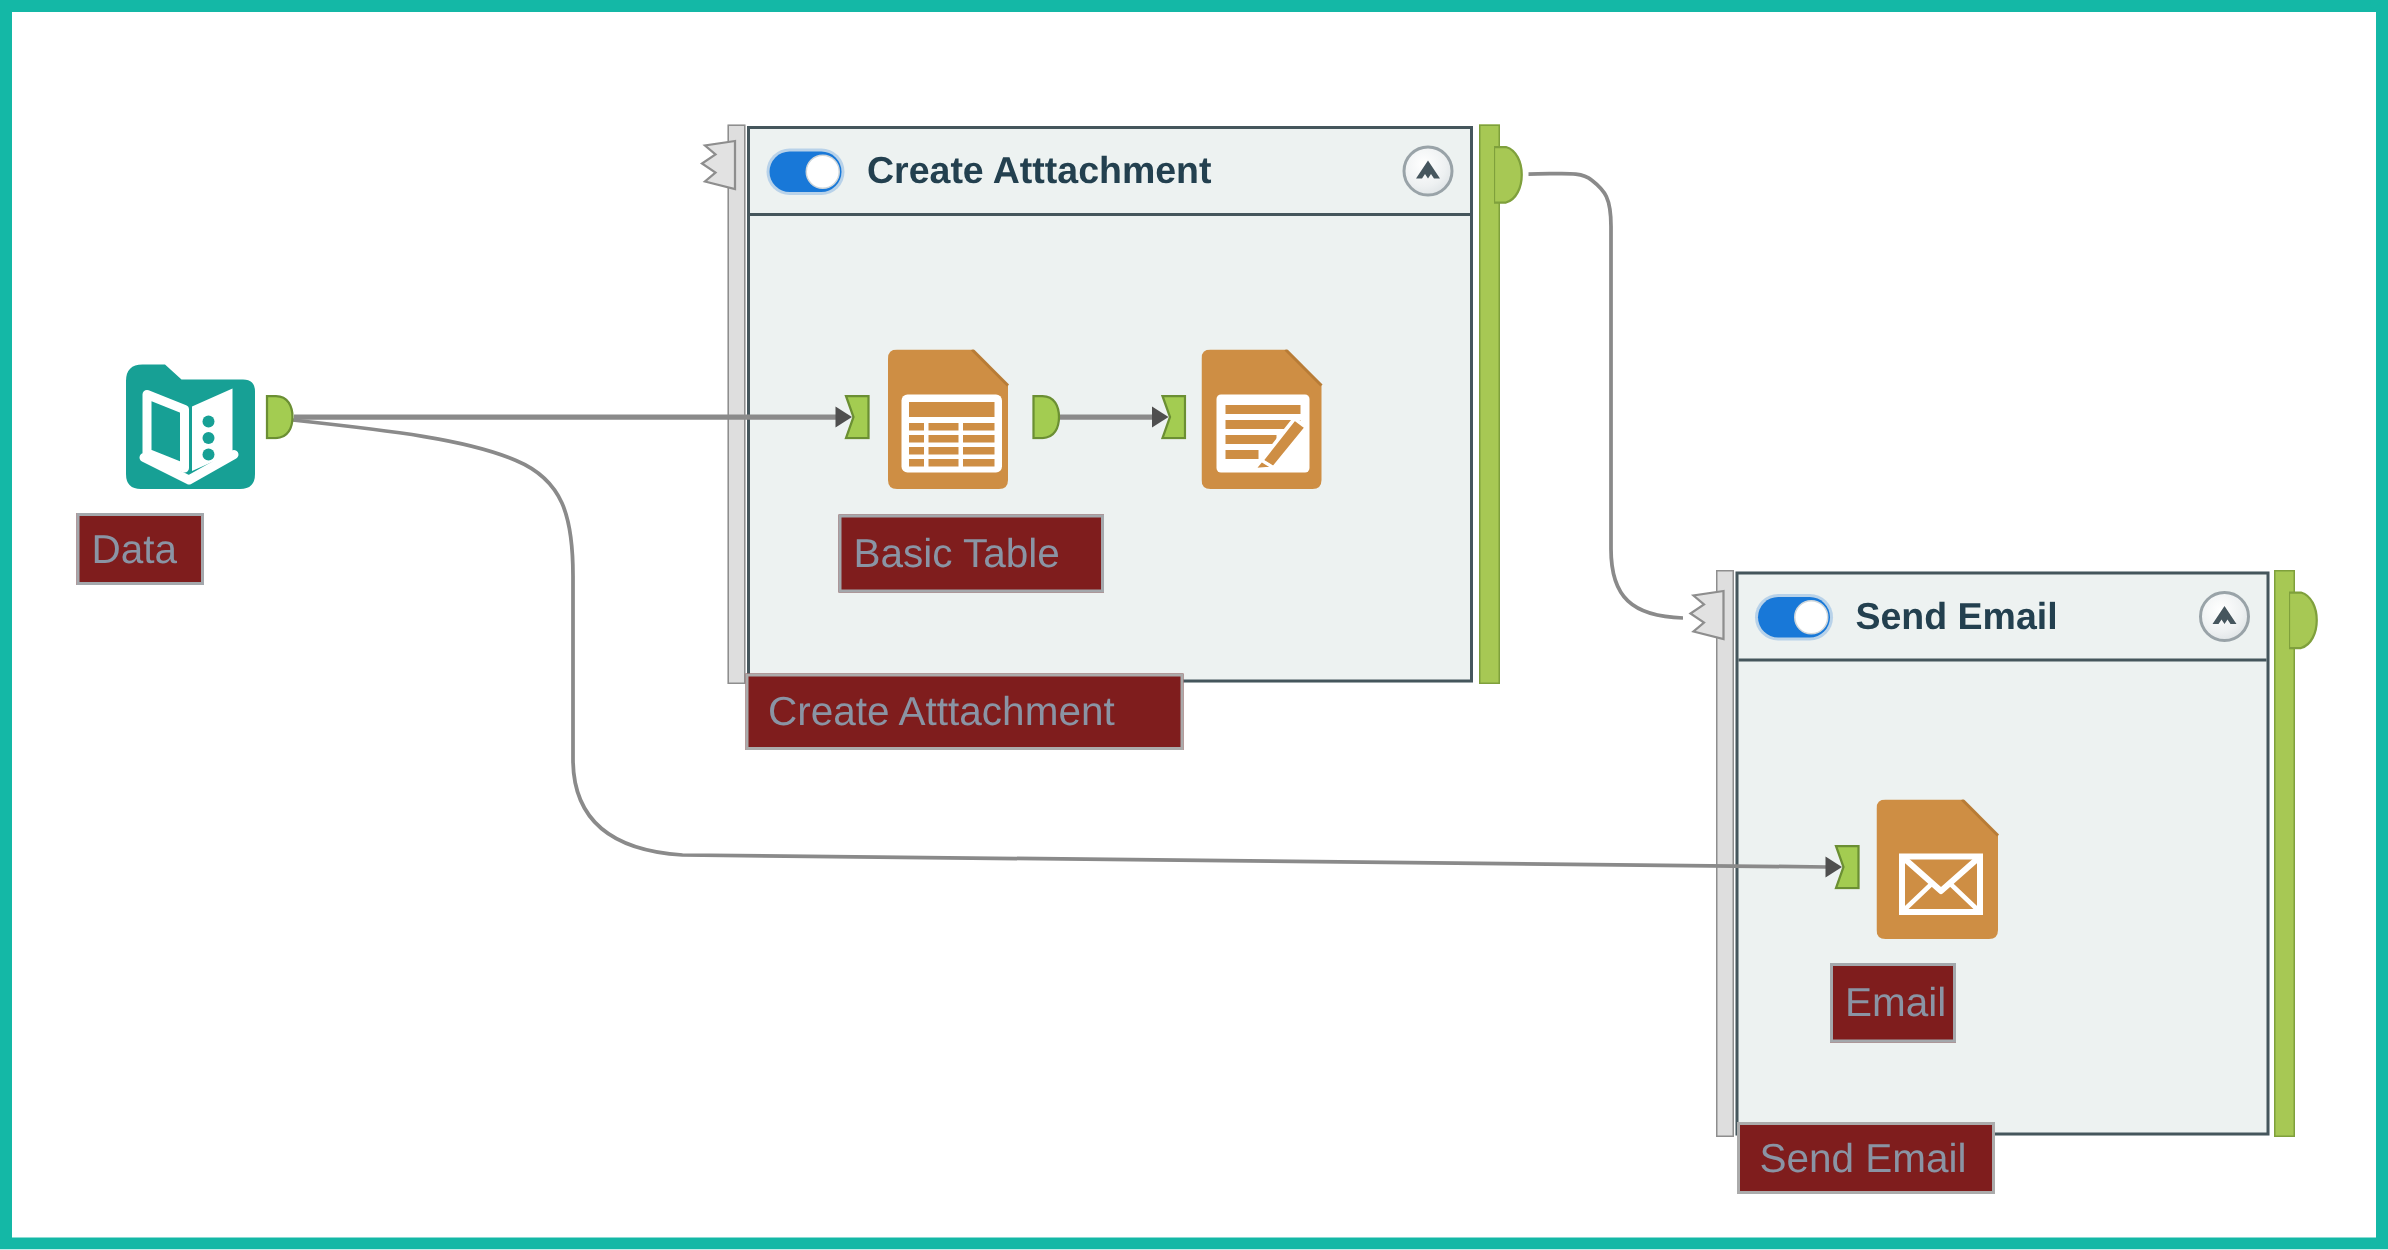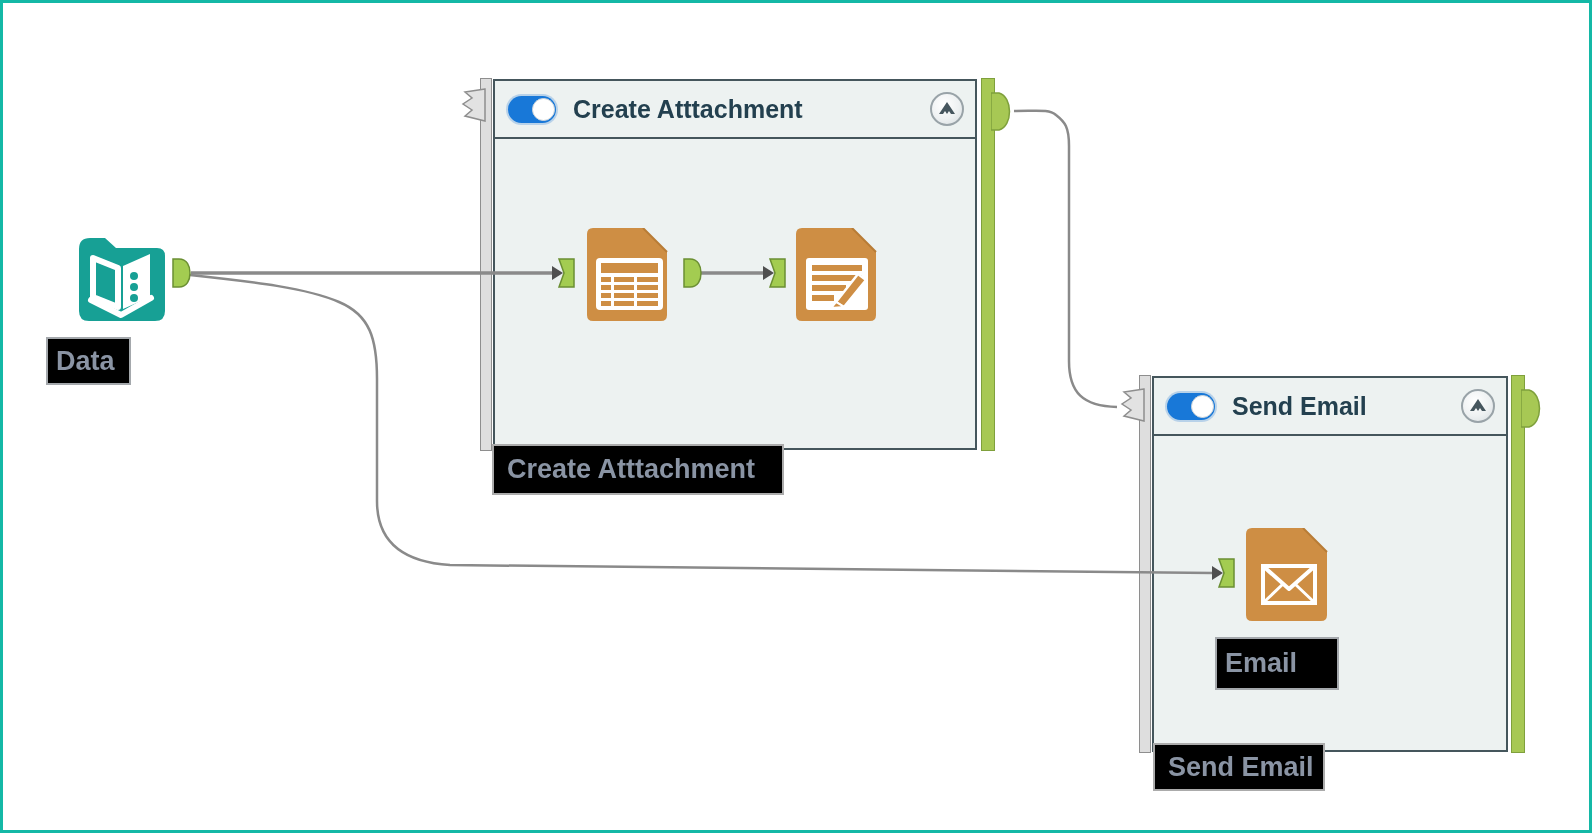--- a/index.html
+++ b/index.html
@@ -1,38 +1,38 @@
 <!DOCTYPE html>
 <html><head>
 <meta charset="utf-8">
 <style>
   html,body{margin:0;padding:0;background:#fff;}
   .canvas{
     position:relative;width:1592px;height:833px;box-sizing:border-box;
-    border:3px solid #14b8a6;background:#ffffff;overflow:hidden;
+    border:8px solid #14b8a6;background:#ffffff;overflow:hidden;
     font-family:"Liberation Sans",sans-serif;
   }
   
   .tc-main{position:absolute;background:#EDF2F1;border:2px solid #45565C;box-sizing:border-box;z-index:1;}
   .tc-header{position:relative;height:56px;border-bottom:2px solid #45565C;display:flex;align-items:center;}
   .tc-title{font-size:25px;font-weight:bold;color:#23404F;margin-left:17px;white-space:nowrap;}
   .sidebar-gray{position:absolute;width:12px;background:#DEDEDE;border:1px solid #8E8E8E;box-sizing:border-box;z-index:1;}
   .sidebar-green{position:absolute;width:14px;background:#A7C854;border:1px solid #7FA03C;box-sizing:border-box;z-index:1;}
   
   .toggle{position:relative;width:48px;height:27px;border-radius:14px;background:#1878D8;
     margin-left:13px;flex:0 0 auto;box-shadow:0 0 0 2px rgba(120,170,225,.45);}
   .toggle .knob{position:absolute;right:1px;top:2px;width:23px;height:23px;border-radius:50%;
     background:#fff;border:1px solid #cfd6da;box-sizing:border-box;}
   
   .collapse-btn{position:absolute;right:11px;top:50%;transform:translateY(-50%);width:34px;height:34px;
     border-radius:50%;background:radial-gradient(circle at 40% 35%,#ffffff 0%,#eef1f2 55%,#d6dcdf 100%);
     border:2px solid #99A3A8;box-sizing:border-box;display:flex;align-items:center;justify-content:center;}
   
-  .tool-label,.tc-caption{position:absolute;background:#000000;border:2px solid #A4A8AC;box-sizing:border-box;
-    z-index:3;display:flex;align-items:center;font-weight:bold;color:#8A94A4;overflow:hidden;white-space:nowrap;text-align:center;}
+  .tool-label,.tc-caption{position:absolute;background:#7f1d1d;border:2px solid #A4A8AC;box-sizing:border-box;
+    z-index:3;display:flex;align-items:center;font-weight:normal;color:#8A94A4;overflow:hidden;white-space:nowrap;text-align:center;}
   .tool-label{font-size:27px;padding-left:8px;}
   .tc-caption{font-size:27px;padding-left:13px;border-color:#ABABAB;}
   
   .wire-layer{position:absolute;left:0;top:0;z-index:2;pointer-events:none;}
   .top-el{position:absolute;z-index:3;}
   .tool-icon{position:absolute;z-index:3;}
 </style>
 </head>
 <body>
 
@@ -128,20 +128,23 @@
         <rect x="27" y="65" width="20" height="5"></rect>
         <rect x="50" y="65" width="21" height="5"></rect>
       <rect x="14" y="73" width="10" height="5"></rect>
         <rect x="27" y="73" width="20" height="5"></rect>
         <rect x="50" y="73" width="21" height="5"></rect>
     </g>
   </svg>
   <svg class="top-el" style="left:679px;top:255px;" width="20" height="30" viewBox="0 0 20 30">
     <path d="M2 1 H8 C16 1 19 8 19 15 C19 22 16 29 8 29 H2 Z" fill="#A3CC51" stroke="#6B8F33" stroke-width="1.5"></path>
   </svg>
+  <div class="tool-label" style="left:551px;top:335px;width:177px;height:52px;">
+    <span>Basic Table</span>
+  </div>
 
   <svg class="top-el" style="left:759px;top:255px;" width="24" height="30" viewBox="0 0 24 30">
     <polygon points="8,1 23,1 23,29 8,29 13,15" fill="#A3CC51" stroke="#6B8F33" stroke-width="1.5"></polygon>
     <polygon points="1,8 12,15 1,22" fill="#4F4F4F"></polygon>
   </svg>
   <svg class="tool-icon" style="left:793px;top:225px;" width="84" height="93" viewBox="0 0 84 93">
     <path d="M6 0 H56 L80 24 V87 Q80 93 74 93 H6 Q0 93 0 87 V6 Q0 0 6 0 Z" fill="#CE8E44"></path>
     <path d="M56 0 L80 24" stroke="#B87C36" stroke-width="2"></path>
     <rect x="10" y="30" width="62" height="52" rx="3" fill="#ffffff"></rect>
     <g fill="#CE8E44">
@@ -160,21 +163,21 @@
     <polygon points="8,1 23,1 23,29 8,29 13,15" fill="#A3CC51" stroke="#6B8F33" stroke-width="1.5"></polygon>
     <polygon points="1,8 12,15 1,22" fill="#4F4F4F"></polygon>
   </svg>
   <svg class="tool-icon" style="left:1243px;top:525px;" width="85" height="93" viewBox="0 0 85 93">
     <path d="M6 0 H57 L81 24 V87 Q81 93 75 93 H6 Q0 93 0 87 V6 Q0 0 6 0 Z" fill="#CE8E44"></path>
     <path d="M57 0 L81 24" stroke="#B87C36" stroke-width="2"></path>
     <rect x="17" y="38" width="52" height="37" fill="#CE8E44" stroke="#ffffff" stroke-width="4"></rect>
     <path d="M17 38 L43 61 L69 38" fill="none" stroke="#ffffff" stroke-width="4" stroke-linejoin="round"></path>
     <path d="M17 75 L37 56 M69 75 L49 56" fill="none" stroke="#ffffff" stroke-width="3"></path>
   </svg>
-  <div class="tool-label" style="left:1212px;top:634px;width:124px;height:53px;">
+  <div class="tool-label" style="left:1212px;top:634px;width:84px;height:53px;">
     <span>Email</span>
   </div>
 
   <div class="tc-caption" style="left:489px;top:441px;width:292px;height:51px;">
     <span>Create Atttachment</span>
   </div>
   <div class="tc-caption" style="left:1150px;top:740px;width:172px;height:48px;">
     <span>Send Email</span>
   </div>
 

